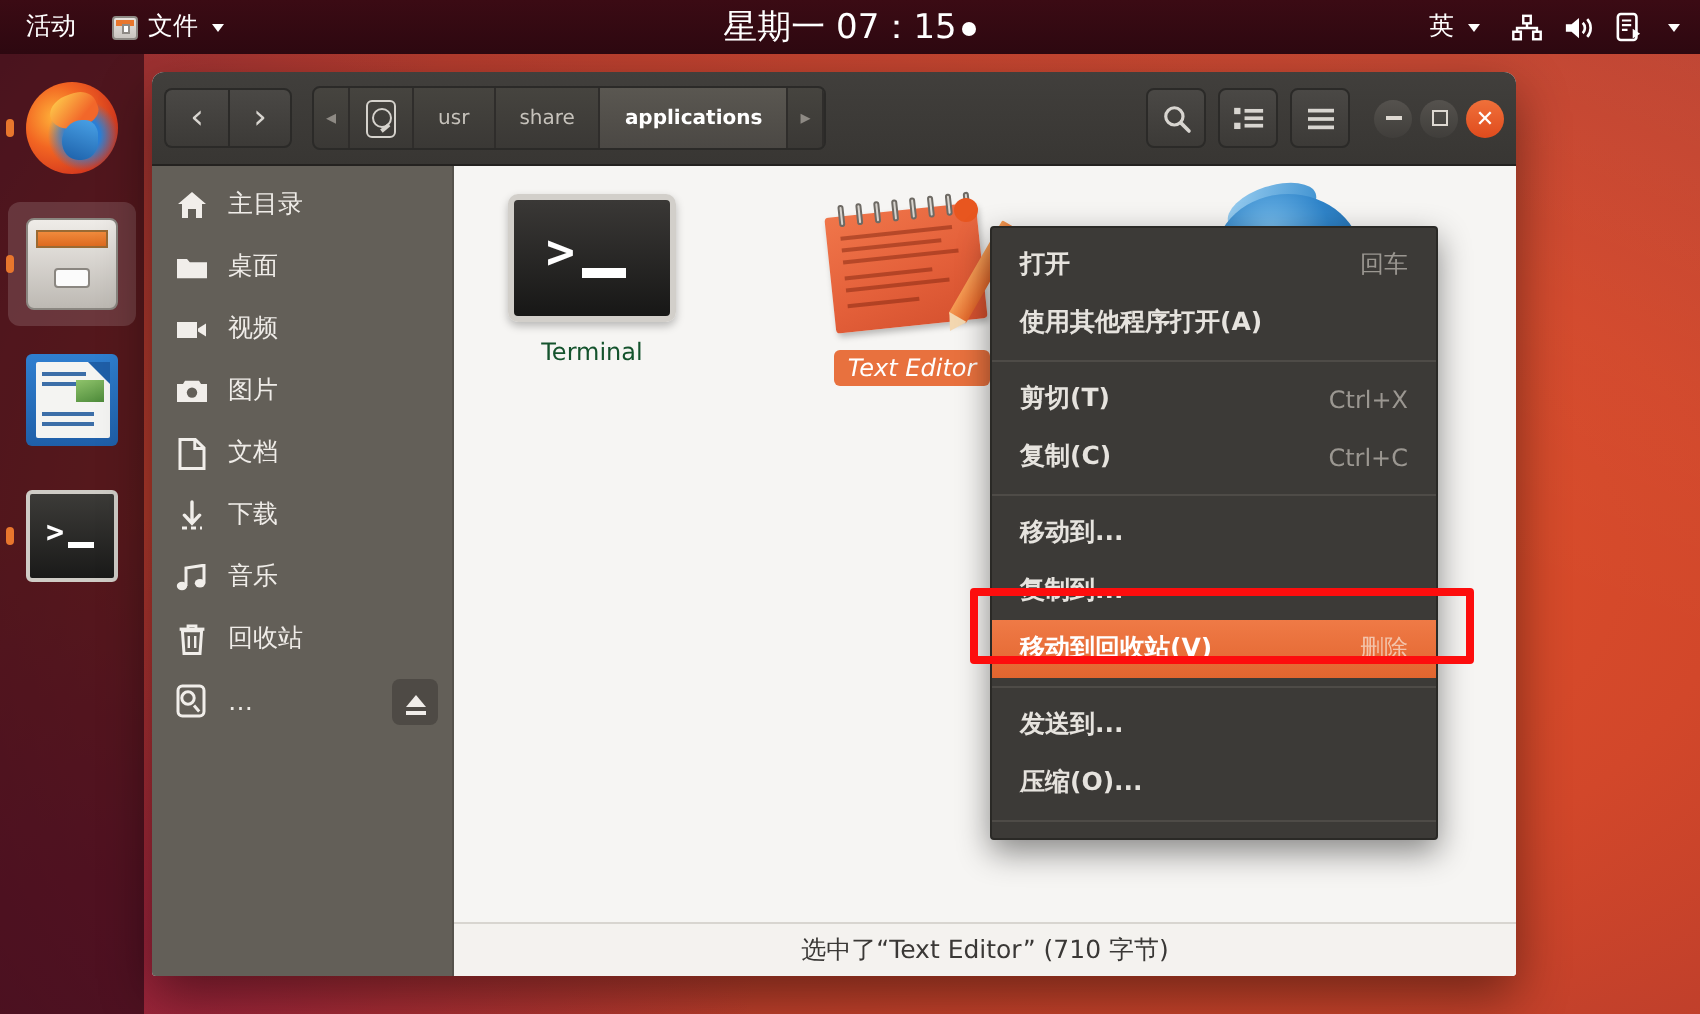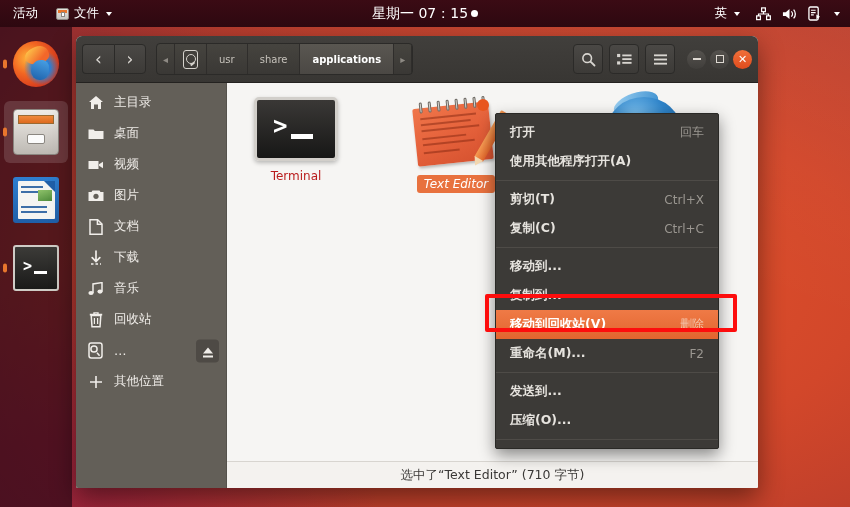--- a/index.html
+++ b/index.html
@@ -29,21 +29,21 @@
     position:absolute; top:0; left:0; width:850px; height:27px;
     background:linear-gradient(180deg,#3b0b14 0%,#2d0810 100%);
     background-color:#2c0a12;
     display:flex; align-items:center;
     color:#ffffff; font-size:12.5px; z-index:60;
   }
   #topbar .tb-left { display:flex; align-items:center; gap:8px; padding-left:8px; }
   #topbar .tb-item { display:flex; align-items:center; gap:5px; padding:2px 5px; border-radius:3px; }
   #topbar .tb-center {
     position:absolute; left:0; right:0; text-align:center;
-    pointer-events:none; font-size:14px;
+    pointer-events:none; font-size:17px;
   }
   #topbar .tb-center span{ pointer-events:auto; }
   #topbar .tb-right {
     margin-left:auto; display:flex; align-items:center; gap:11px; padding-right:10px;
   }
   .caret { width:0;height:0;border-left:3.5px solid transparent;border-right:3.5px solid transparent;border-top:4.5px solid #fff; display:inline-block; margin-left:2px;}
   .files-mini {
     width:13px;height:12px;border-radius:2px;
     background:linear-gradient(180deg,#e7e4e0 0%,#c9c5c0 100%);
     border:1px solid #8e8a85; position:relative; display:inline-block;
@@ -164,21 +164,21 @@
     width:23px;height:23px;border-radius:4px;background:#4e4a45;
     display:flex;align-items:center;justify-content:center;
   }
   .eject .tri { width:0;height:0;border-left:5px solid transparent;border-right:5px solid transparent;border-bottom:6px solid #f0ede9; }
   .eject .bar { position:absolute; bottom:5px; width:10px;height:2px;background:#f0ede9; }
 
   
   #content { flex:1; background:#f6f5f3; position:relative; border-left:1px solid #55524c; }
   .files-grid { display:flex; gap:0; padding:14px 0 0 14px; }
   .file-cell { width:110px; display:flex; flex-direction:column; align-items:center; gap:8px; }
-  .file-name { font-size:12px; color:#b91c1c; }
+  .file-name { font-size:12px; color:#14532d; }
   .file-name.sel { background:#e8713e; color:#fff; padding:2px 7px; border-radius:3px;font-style:italic; }
 
   
   .big-term { width:84px;height:64px;border-radius:5px;background:linear-gradient(180deg,#3a3836 0%,#171716 100%);
     border:3px solid #d2cfca; position:relative; box-shadow:0 2px 4px rgba(0,0,0,.25);}
   .big-term .pr{position:absolute;left:16px;top:14px;color:#fff;font-family:"DejaVu Sans Mono",monospace;font-size:24px;font-weight:bold;line-height:1;}
   .big-term .ul{position:absolute;left:34px;top:34px;width:22px;height:5px;background:#fff;}
 
   
   .big-note { width:86px;height:70px; position:relative; }
@@ -464,28 +464,20 @@
             <path d="M9 10.8l2.6 3" stroke="#f1eeea" stroke-width="1.5"></path>
           </svg>
         </span>
         <span class="lbl">…</span>
         <span class="eject">
           <span class="tri"></span>
           <span class="bar"></span>
         </span>
       </div>
 
-      <div class="side-row">
-        <span class="side-icn">
-          <svg width="14" height="14" viewBox="0 0 14 14">
-              <path d="M7 1v12M1 7h12" stroke="#f1eeea" stroke-width="1.6"></path>
-            </svg>
-        </span>
-        <span class="lbl">其他位置</span>
-      </div>
     </div>
 
     <div id="content">
       <div class="files-grid">
 
         <div class="file-cell">
           <div class="big-term">
             <div class="pr">&gt;</div>
               <div class="ul"></div>
           </div>
@@ -560,24 +552,20 @@
     <span class="acc"></span>
   </div>
   <div class="mi">
     <span class="lbl">复制到...</span>
     <span class="acc"></span>
   </div>
   <div class="mi sel">
     <span class="lbl">移动到回收站(V)</span>
     <span class="acc">删除</span>
   </div>
-  <div class="mi">
-    <span class="lbl">重命名(M)...</span>
-    <span class="acc">F2</span>
-  </div>
 
   <div class="msep"></div>
 
   <div class="mi">
     <span class="lbl">发送到...</span>
     <span class="acc"></span>
   </div>
   <div class="mi">
     <span class="lbl">压缩(O)...</span>
     <span class="acc"></span>

